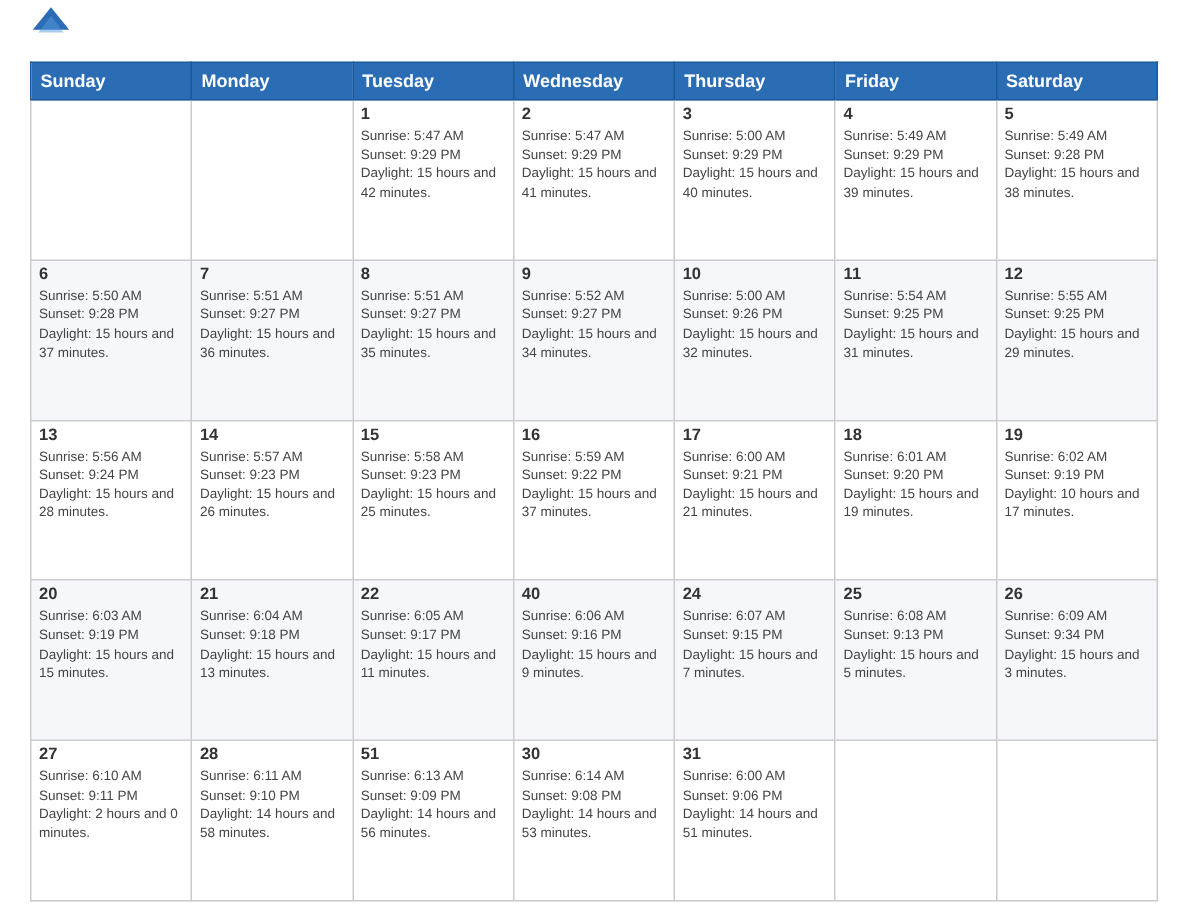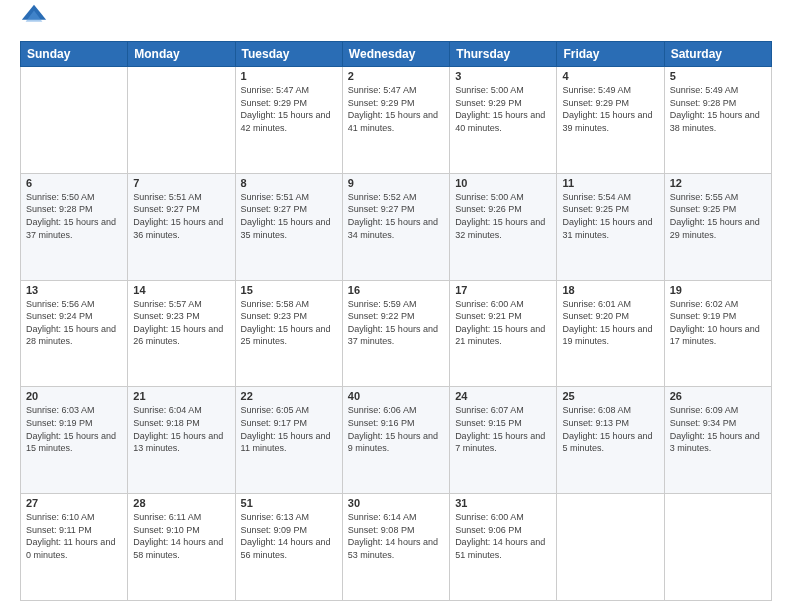--- a/index.html
+++ b/index.html
@@ -300,21 +300,21 @@
             <div class="day-info">Sunrise: 6:09 AM</div>
             <div class="day-info">Sunset: 9:34 PM</div>
             <div class="day-info">Daylight: 15 hours and 3 minutes.</div>
           </td>
         </tr>
         <tr>
           <td>
             <span class="day-number">27</span>
             <div class="day-info">Sunrise: 6:10 AM</div>
             <div class="day-info">Sunset: 9:11 PM</div>
-            <div class="day-info">Daylight: 11 hours and 0 minutes.</div>
+            <div class="day-info">Daylight: 2 hours and 0 minutes.</div>
           </td>
           <td>
             <span class="day-number">28</span>
             <div class="day-info">Sunrise: 6:11 AM</div>
             <div class="day-info">Sunset: 9:10 PM</div>
             <div class="day-info">Daylight: 14 hours and 58 minutes.</div>
           </td>
           <td>
             <span class="day-number">51</span>
             <div class="day-info">Sunrise: 6:13 AM</div>

